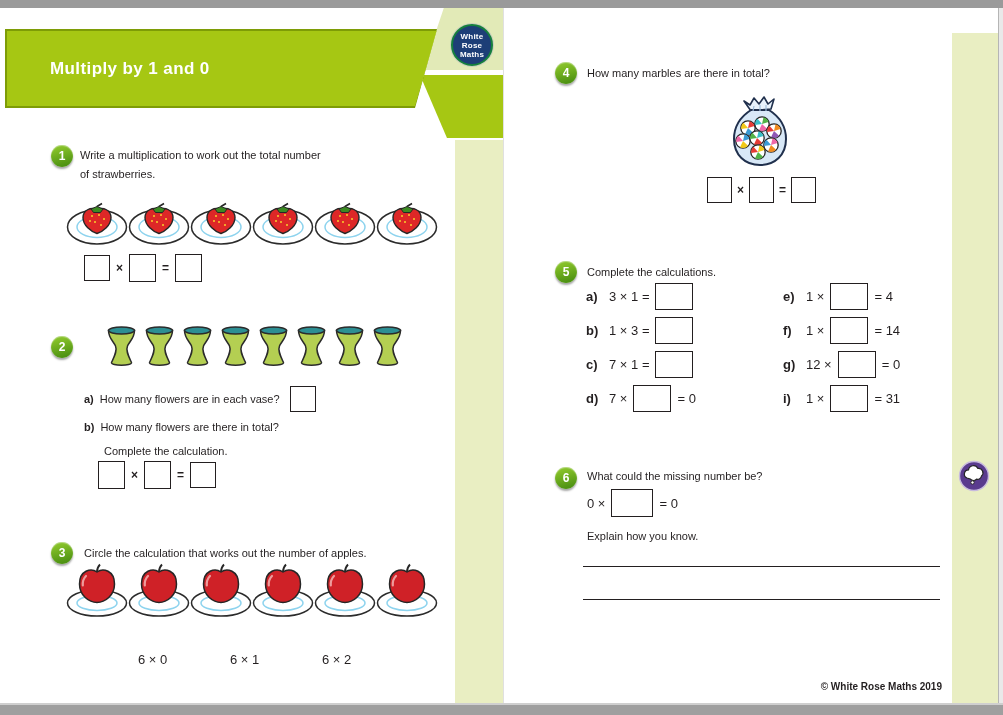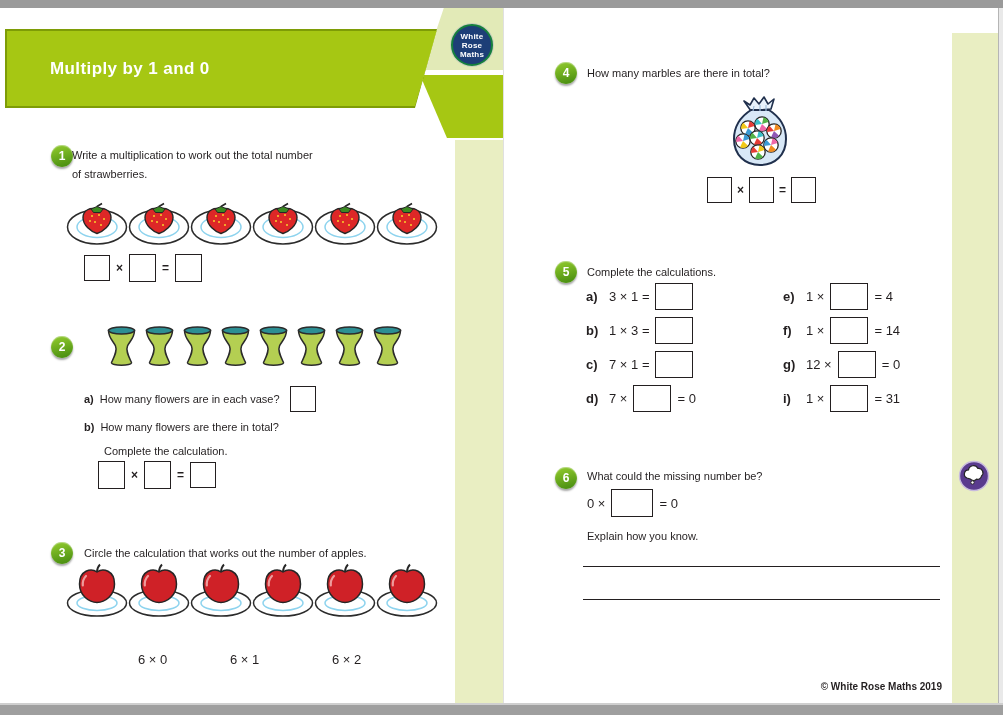--- a/index.html
+++ b/index.html
@@ -134,21 +134,21 @@
     <div class="banner-title">Multiply by 1 and 0</div>
   </div>
 
   <div class="abs logo">
     <span>White</span>
     <span>Rose</span>
     <span>Maths</span>
   </div>
 
   <div class="abs badge" style="left:51px;top:145px">1</div>
-  <div class="abs qtext" style="left:72px;top:146px">
+  <div class="abs qtext" style="left:80px;top:146px">
     <div>Write a multiplication to work out the total number</div>
     <div>of strawberries.</div>
   </div>
   <div class="abs icon-row" style="left:66px;top:200px">
     <svg width="62" height="46" viewBox="0 0 62 46">
         <use href="#sym-strawberry-plate"></use>
       </svg>
     <svg width="62" height="46" viewBox="0 0 62 46">
         <use href="#sym-strawberry-plate"></use>
       </svg>
@@ -235,21 +235,21 @@
       </svg>
     <svg width="62" height="54" viewBox="0 0 62 54">
         <use href="#sym-apple-plate"></use>
       </svg>
     <svg width="62" height="54" viewBox="0 0 62 54">
         <use href="#sym-apple-plate"></use>
       </svg>
   </div>
   <div class="abs opt" style="left:138px;top:652px">6 × 0</div>
   <div class="abs opt" style="left:230px;top:652px">6 × 1</div>
-  <div class="abs opt" style="left:332px;top:652px">6 × 2</div>
+  <div class="abs opt" style="left:322px;top:652px">6 × 2</div>
 
   <div class="abs badge" style="left:555px;top:62px">4</div>
   <div class="abs qtext" style="left:587px;top:64px">How many marbles are there in total?</div>
   <svg class="abs" style="left:731px;top:94px" width="58" height="78" viewBox="0 0 58 78">
     <path d="M20 17 L13 7 L19 11 L23 4 L28 10 L33 3 L37 10 L43 5 L40 15 Z" fill="#e7f1fb" stroke="#20304d" stroke-width="1.6" stroke-linejoin="round"></path>
     <path d="M20 16 C9 23 3 33 3 45 C3 61 14 71 29 71 C44 71 55 61 55 45 C55 33 49 23 38 16 Z" fill="#d8e8f7" stroke="#20304d" stroke-width="2"></path>
     <path d="M23 12 L22 17 M29 11 L29 17 M35 11 L35 17" stroke="#9dbbd8" stroke-width="1.2"></path>
     <g>
       <g transform="translate(17,34)">
           <circle r="7.2" fill="#fff" stroke="#262626" stroke-width="1.3"></circle>

